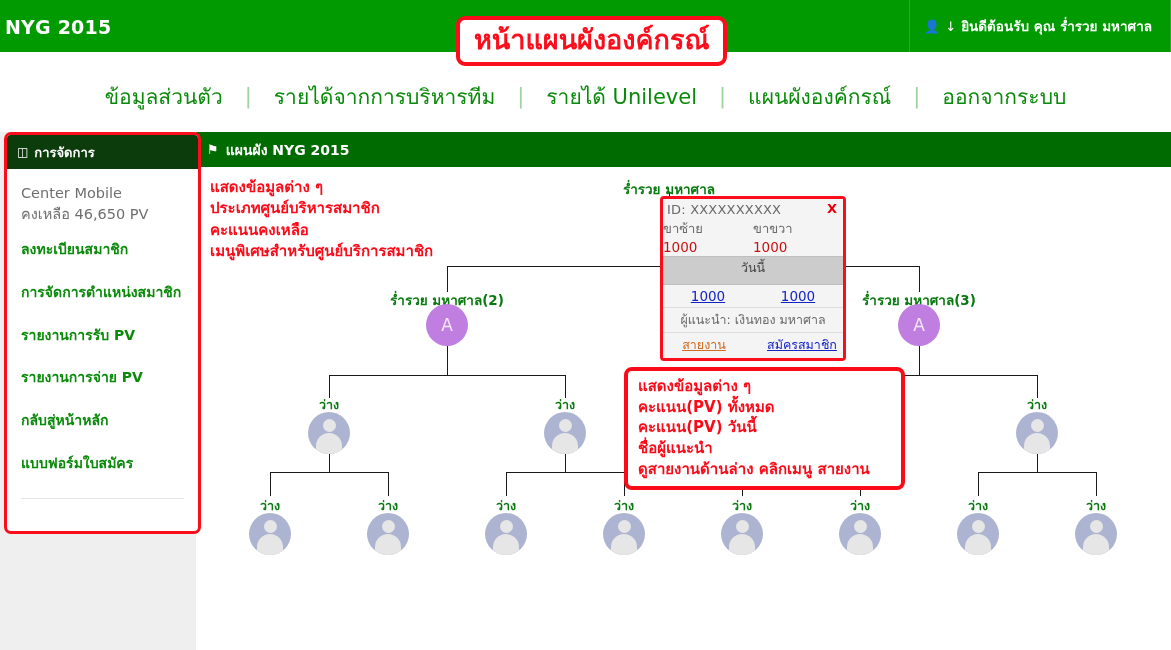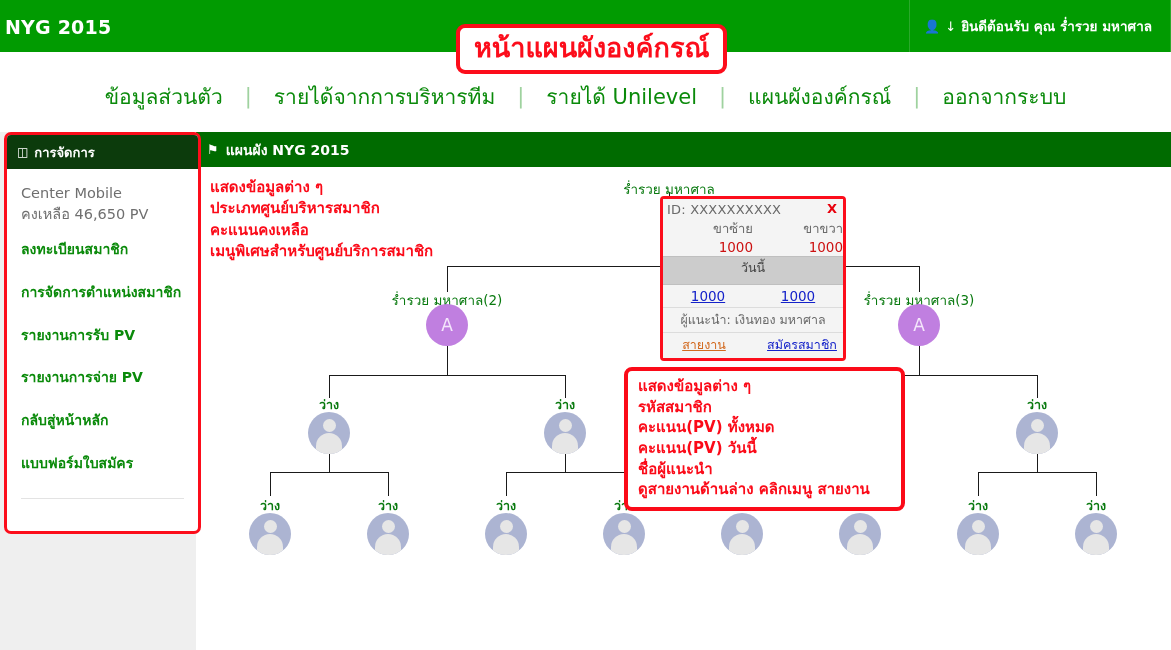--- a/index.html
+++ b/index.html
@@ -28,21 +28,21 @@
     border-left:1px solid #2aa92a; border-right:1px solid #2aa92a;
     padding:0 18px 0 14px;
     display:flex; align-items:center; gap:5px;
   }
   .welcome-wrap .usr-icon { color:#fff; font-size:13px; line-height:1; }
   .welcome-wrap .arr-icon { color:#fff; font-size:13px; line-height:1; }
   .welcome-text { color:#ffffff; font-size:13.5px; font-weight:bold; white-space:nowrap; }
 
   
   .page-title-box {
-    position:absolute; left:456px; top:24px;
+    position:absolute; left:456px; top:16px;
     background:#ffffff;
     border:4px solid #fc0d1b;
     border-radius:9px;
     padding:4px 14px 7px 14px;
     z-index:40;
   }
   .page-title-box span {
     color:#fc0d1b; font-size:27px; font-weight:bold; white-space:nowrap;
     line-height:1.15;
   }
@@ -105,21 +105,21 @@
     background:#ffffff;
   }
 
   
   .ln { position:absolute; background:#1a1a1a; }
   .lnv { width:1px; }
   .lnh { height:1px; }
 
   
   .node-label {
-    position:absolute; color:#0a7a10; font-size:13.5px; font-weight:normal;
+    position:absolute; color:#0a7a10; font-size:13.5px; font-weight:bold;
     white-space:nowrap; transform:translateX(-50%);
   }
   .node-label.small { font-size:12.5px; font-weight:bold; }
 
   
   .circ {
     position:absolute; width:42px; height:42px; border-radius:50%;
     background:#c07fe0; color:#f4e6fb; font-size:17px;
     display:flex; align-items:center; justify-content:center;
     transform:translateX(-50%);
@@ -163,21 +163,21 @@
   .pu-idrow {
     display:flex; align-items:center; 
     position:relative; height:21px; padding:0 4px;
   }
   .pu-id { color:#6a6a6a; font-size:13px; letter-spacing:.2px; }
   .pu-close {
     position:absolute; right:6px; top:2px;
     color:#e8000d; font-size:13px; font-weight:bold; cursor:pointer;
   }
   .pu-legs { display:flex; }
-  .pu-leg { flex:1; text-align:right; }
+  .pu-leg { flex:1; text-align:left; }
   .pu-leg-name { color:#6a6a6a; font-size:13px; line-height:1.35; }
   .pu-leg-val { color:#cc1111; font-size:13.5px; line-height:1.35; }
   .pu-today {
     background:#cccccc; text-align:center; color:#444444;
     font-size:12.5px; line-height:1.7; height:29px;
     border-top:1px solid #bfbfbf; border-bottom:1px solid #bfbfbf;
   }
   .pu-todayvals { display:flex; padding:1px 0 2px 0; }
   .pu-todayvals .v { flex:1; text-align:center; }
   .pu-todayvals .v a {
@@ -375,21 +375,20 @@
 
   <div class="annot-plain" style="left:14px; top:10px;">
     <div>แสดงข้อมูลต่าง ๆ</div>
     <div>ประเภทศูนย์บริหารสมาชิก</div>
     <div>คะแนนคงเหลือ</div>
     <div>เมนูพิเศษสำหรับศูนย์บริการสมาชิก</div>
   </div>
 
   <div class="annot-box" style="left:428px; top:200px; width:281px;">
     <div>แสดงข้อมูลต่าง ๆ</div>
-    <div>รหัสสมาชิก</div>
     <div>คะแนน(PV) ทั้งหมด</div>
     <div>คะแนน(PV) วันนี้</div>
     <div>ชื่อผู้แนะนำ</div>
     <div>ดูสายงานด้านล่าง คลิกเมนู สายงาน</div>
   </div>
 
   <div class="popup" style="left:464px; top:29px;">
     <div class="popup-inner">
       <div class="pu-idrow">
         <span class="pu-id">ID: XXXXXXXXXX</span>

